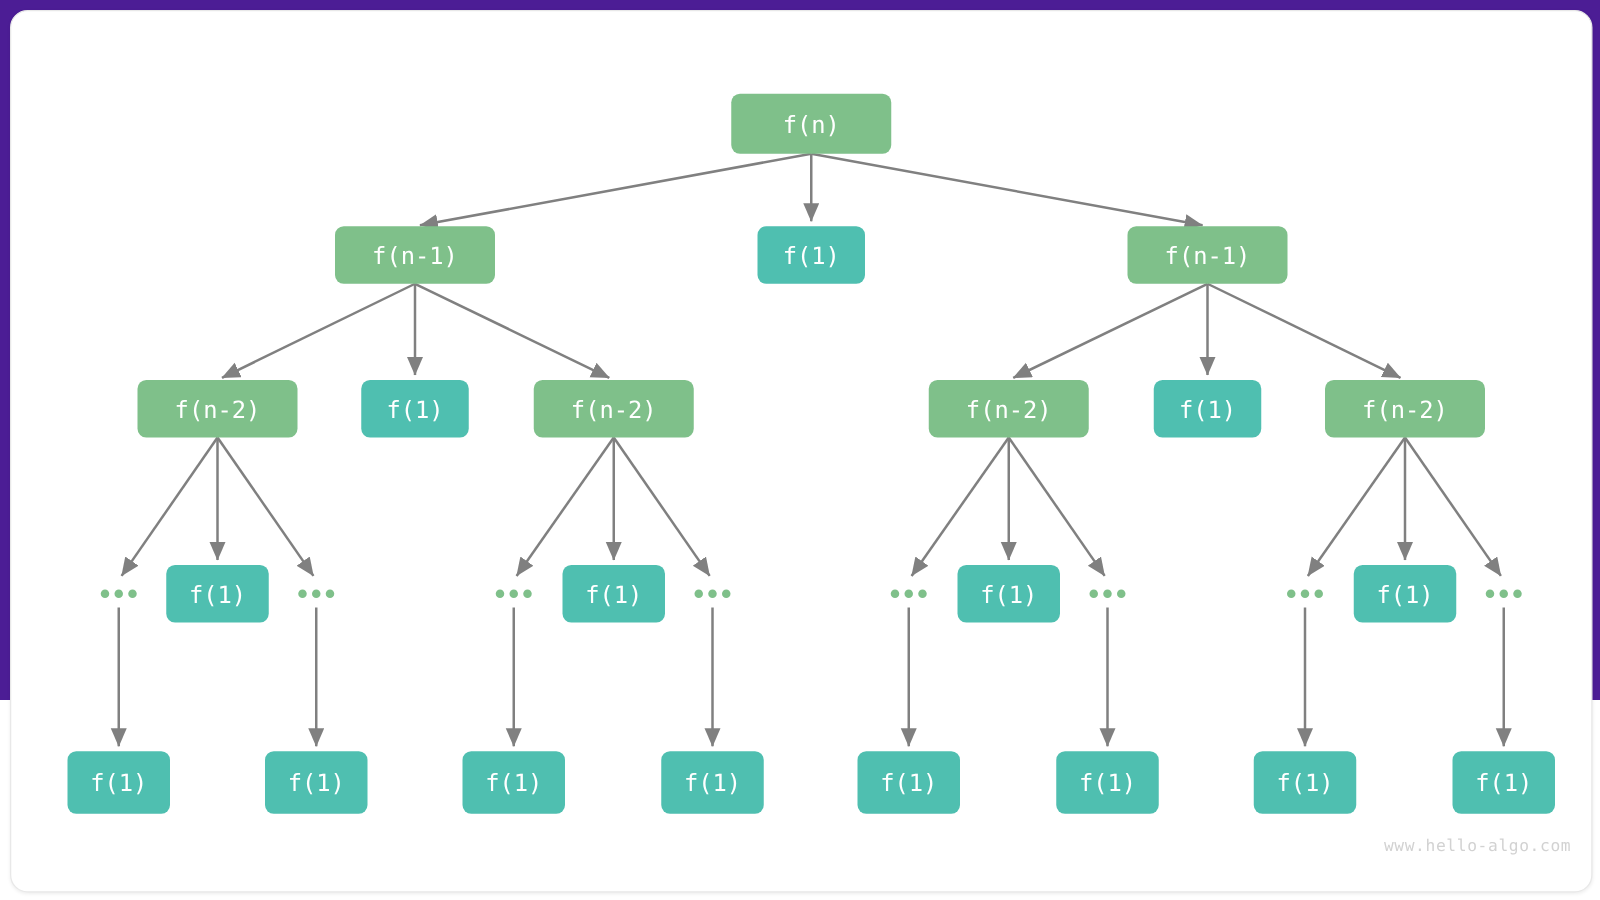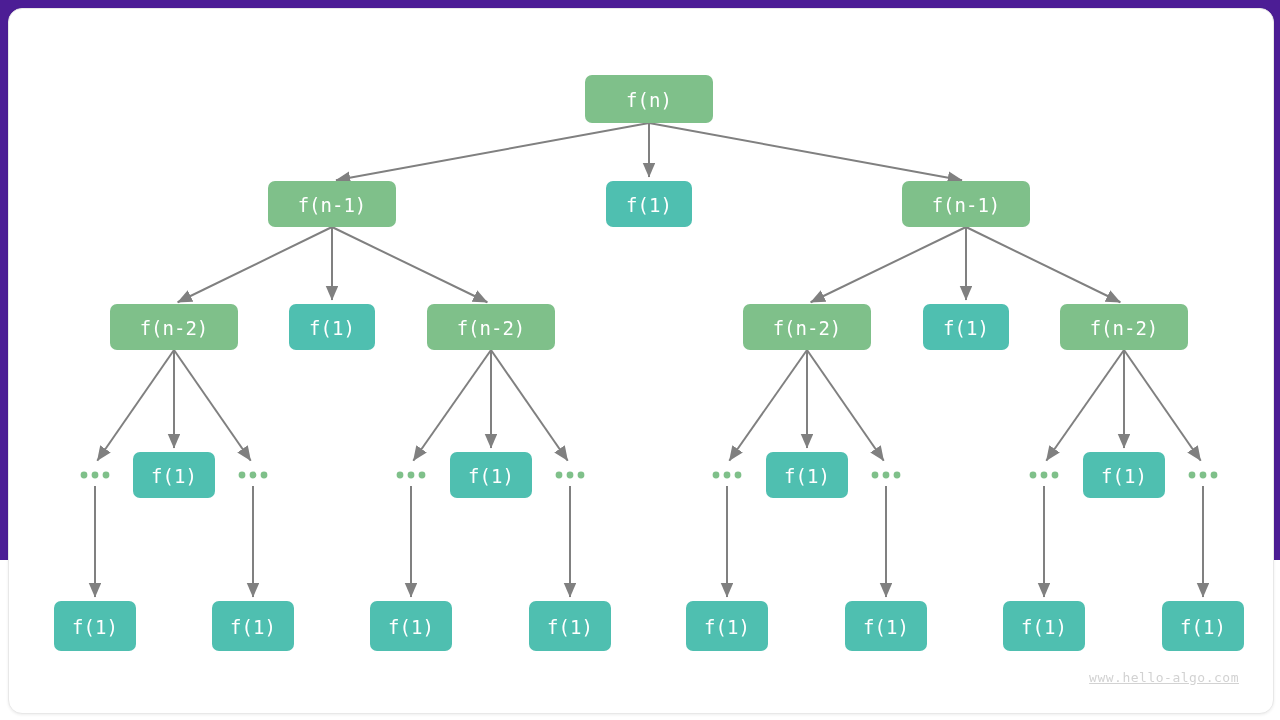--- a/index.html
+++ b/index.html
@@ -47,28 +47,27 @@
     font-family: "DejaVu Sans Mono", monospace;
     font-size: 19px;
     fill: #ffffff;
     text-anchor: middle;
     dominant-baseline: central;
     letter-spacing: 0px;
   }
 
   .watermark {
     position: absolute;
-    right: 34px;
+    right: 16px;
     bottom: 28px;
     font-family: "DejaVu Sans Mono", monospace;
     font-size: 13px;
     color: #d2d2d2;
     letter-spacing: 0.5px;
     white-space: nowrap;
-    text-decoration: underline;
   }
 </style>
 </head>
 <body>
 
 <div id="app">
   <div class="card">
 
     <svg class="canvas" viewBox="0 0 1280 720">
       <defs>

